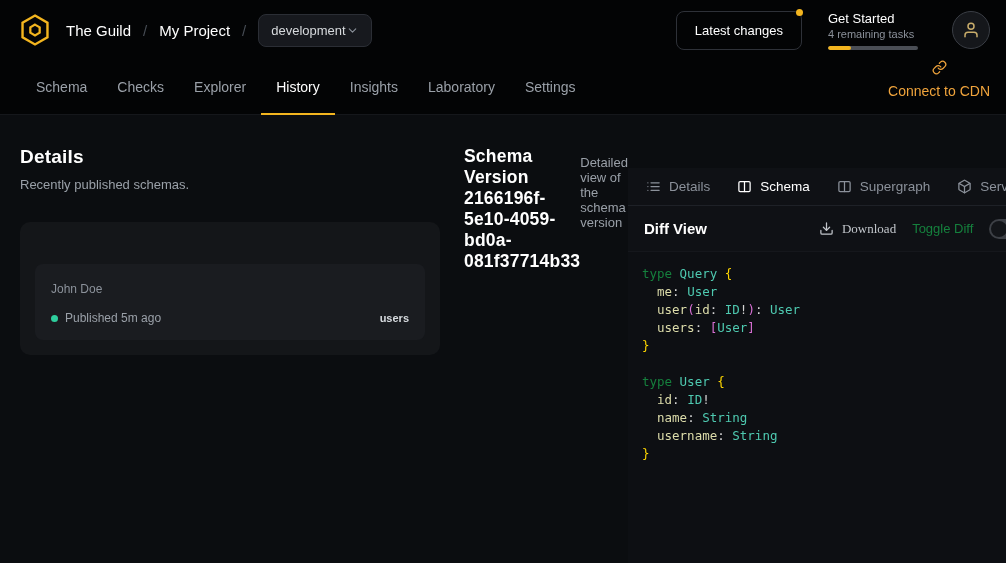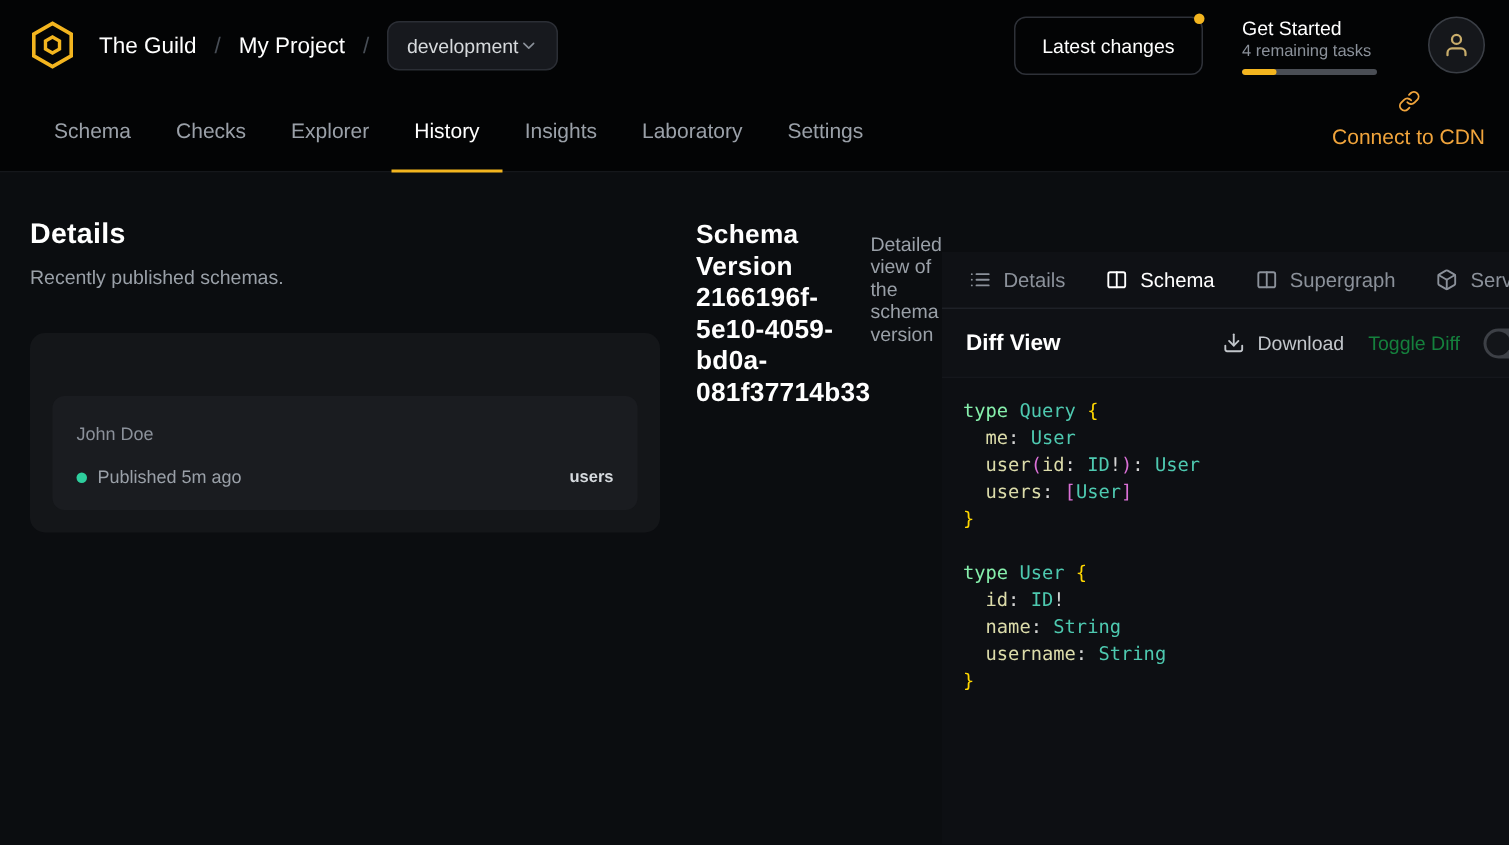--- a/index.html
+++ b/index.html
@@ -57,30 +57,30 @@
   .detail-col { flex:1; display:flex; flex-direction:row; min-width:0; }
   .panel { margin-top:22px; background:#0f1115; display:flex; flex-direction:column; flex:1; min-height:0; }
   .panel-tabs { flex:0 0 38px; display:flex; align-items:center; gap:27px; padding:0 18px; border-bottom:1px solid #1e2127; }
   .ptab { display:flex; align-items:center; gap:8px; background:none; border:none; color:#8b919a;
     font-size:13.5px; cursor:pointer; font-family:inherit; padding:0; }
   .ptab.active { color:#ffffff; }
   .diff-row { flex:0 0 45px; display:flex; align-items:center; padding:0 16px; }
   .diff-title { font-size:15px; font-weight:700; color:#ffffff; }
   .diff-actions { margin-left:auto; display:flex; align-items:center; gap:16px; }
   .dl { display:flex; align-items:center; gap:8px; background:none; border:none; color:#c2c6cb;
-    font-size:13px; cursor:pointer; font-family:Liberation Sans, sans-serif; }
+    font-size:13px; cursor:pointer; font-family:Liberation Serif, serif; }
   .toggle-label { font-size:13px; color:#15803d; }
   .toggle { width:38px; height:20px; border-radius:10px; background:#3d4046; border:none; position:relative; cursor:pointer; }
   .toggle .knob { position:absolute; left:2px; top:2px; width:16px; height:16px; border-radius:50%; background:#131519; transition:left .1s; }
 
   .code-wrap { position:relative; flex:1; min-height:0; background:#0d0f13; overflow:hidden; border-top:1px solid #15171c; }
   .code { padding:13px 24px 12px 14px; font-family:"DejaVu Sans Mono","Liberation Mono",monospace;
     font-size:12.5px; line-height:18px; }
   .code-line { white-space:pre; }
-  .tok-kw { color:#86efac;text-align:right; }
+  .tok-kw { color:#15803d;text-align:right; }
   .tok-ty { color:#4ec9b0; }
   .tok-fd { color:#dcdcaa; }
   .tok-pu { color:#d4d4d4; }
   .tok-b1 { color:#ffd700; }
   .tok-b2 { color:#da70d6; }
   .tok-pl { color:#d4d4d4; }
   .scrollbar-track { position:absolute; top:0; right:0; width:10px; height:100%; background:#101216; }
   .scrollbar-thumb { position:absolute; top:5px; right:2px; width:6px; height:46px; border-radius:3px;
     background:#3c4046; cursor:grab; }
 

